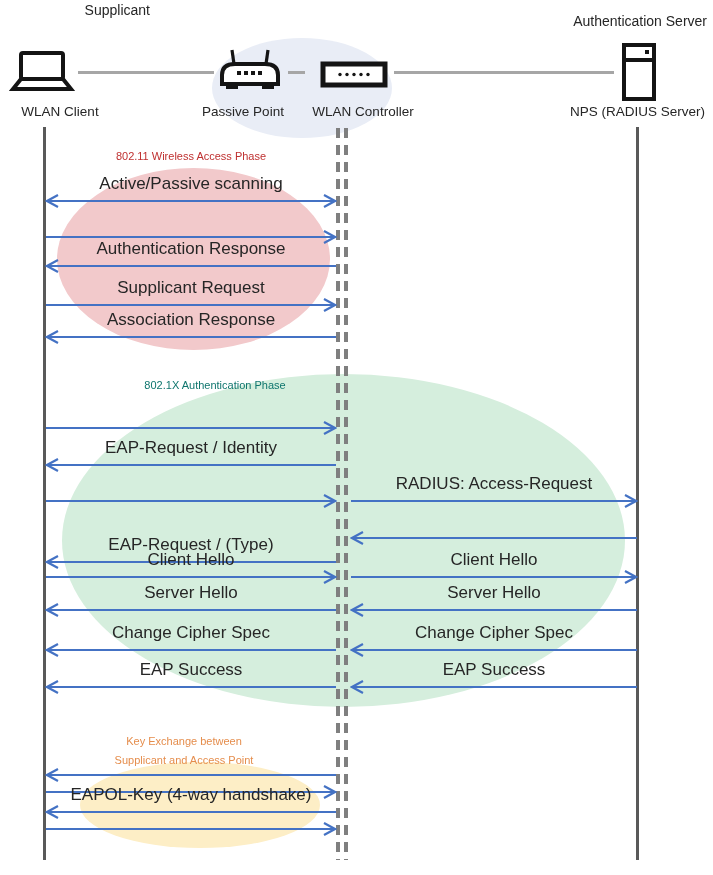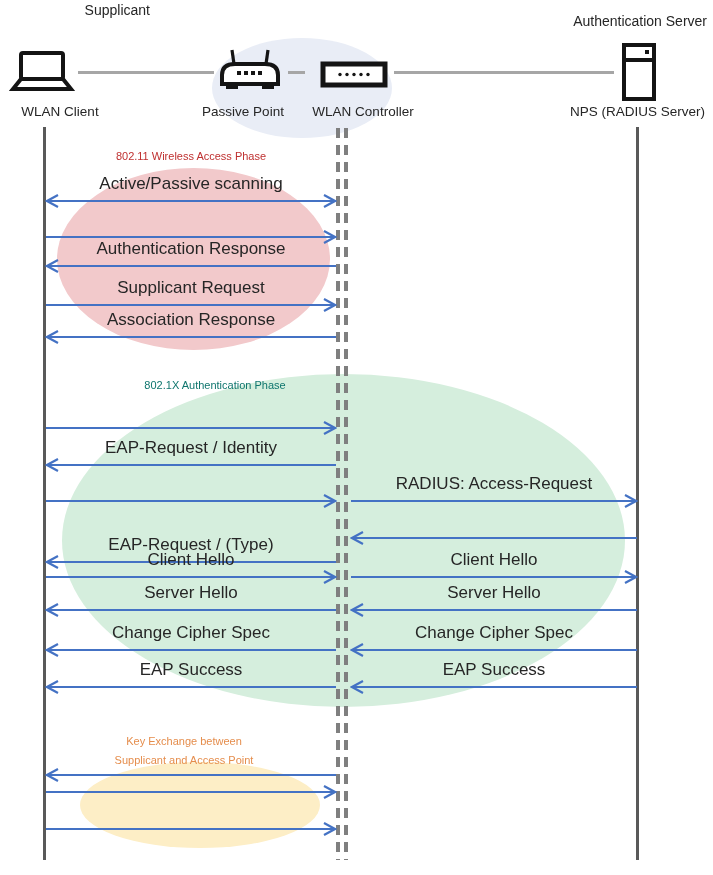--- a/index.html
+++ b/index.html
@@ -236,20 +236,27 @@
           <polyline points="13,1 2,7 13,13"></polyline>
         </svg>
       </div>
       <div class="msg" style="left: 45px; top: 766px; width: 292px;">
         <div class="msg-label"></div>
         <svg class="msg-arrow" width="292" height="14">
           <line x1="1" x2="288" y1="7" y2="7"></line>
           <polyline points="279,1 290,7 279,13"></polyline>
         </svg>
       </div>
+      <div class="msg" style="left: 45px; top: 786px; width: 292px;">
+        <div class="msg-label">EAPOL-Key (4-way handshake)</div>
+        <svg class="msg-arrow" width="292" height="14">
+          <line x1="4" x2="291" y1="7" y2="7"></line>
+          <polyline points="13,1 2,7 13,13"></polyline>
+        </svg>
+      </div>
       <div class="msg" style="left: 45px; top: 803px; width: 292px;">
         <div class="msg-label"></div>
         <svg class="msg-arrow" width="292" height="14">
           <line x1="1" x2="288" y1="7" y2="7"></line>
           <polyline points="279,1 290,7 279,13"></polyline>
         </svg>
       </div>
     </div>
 
 </div>

